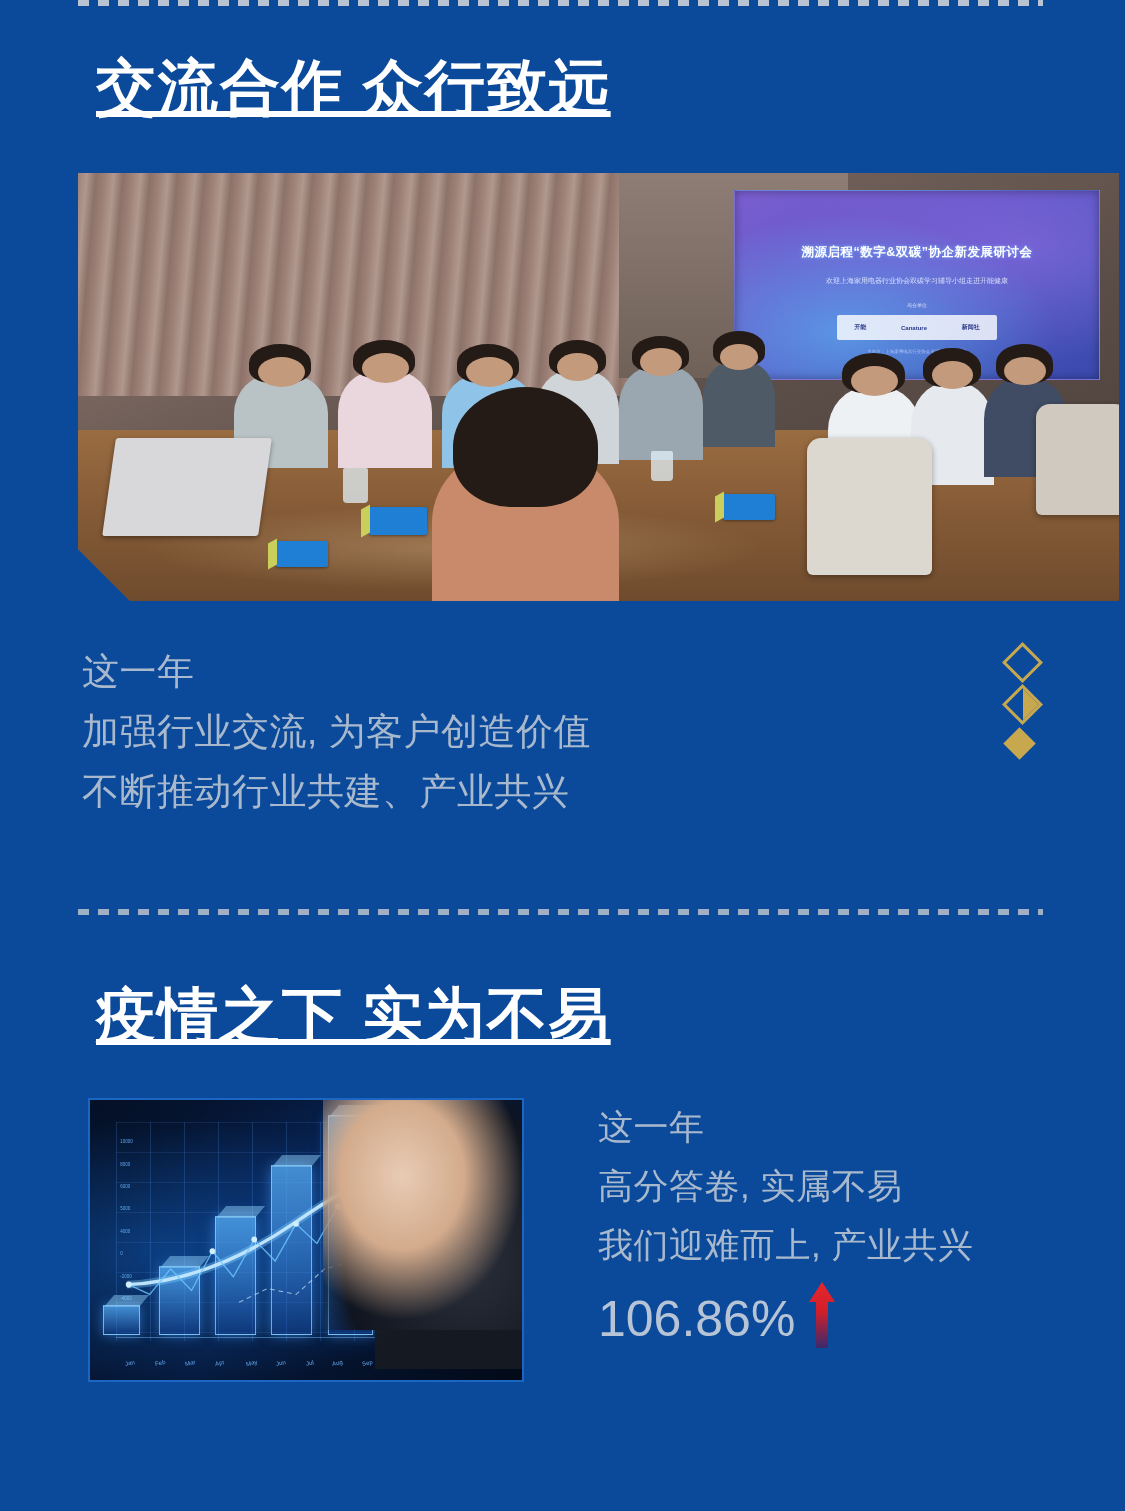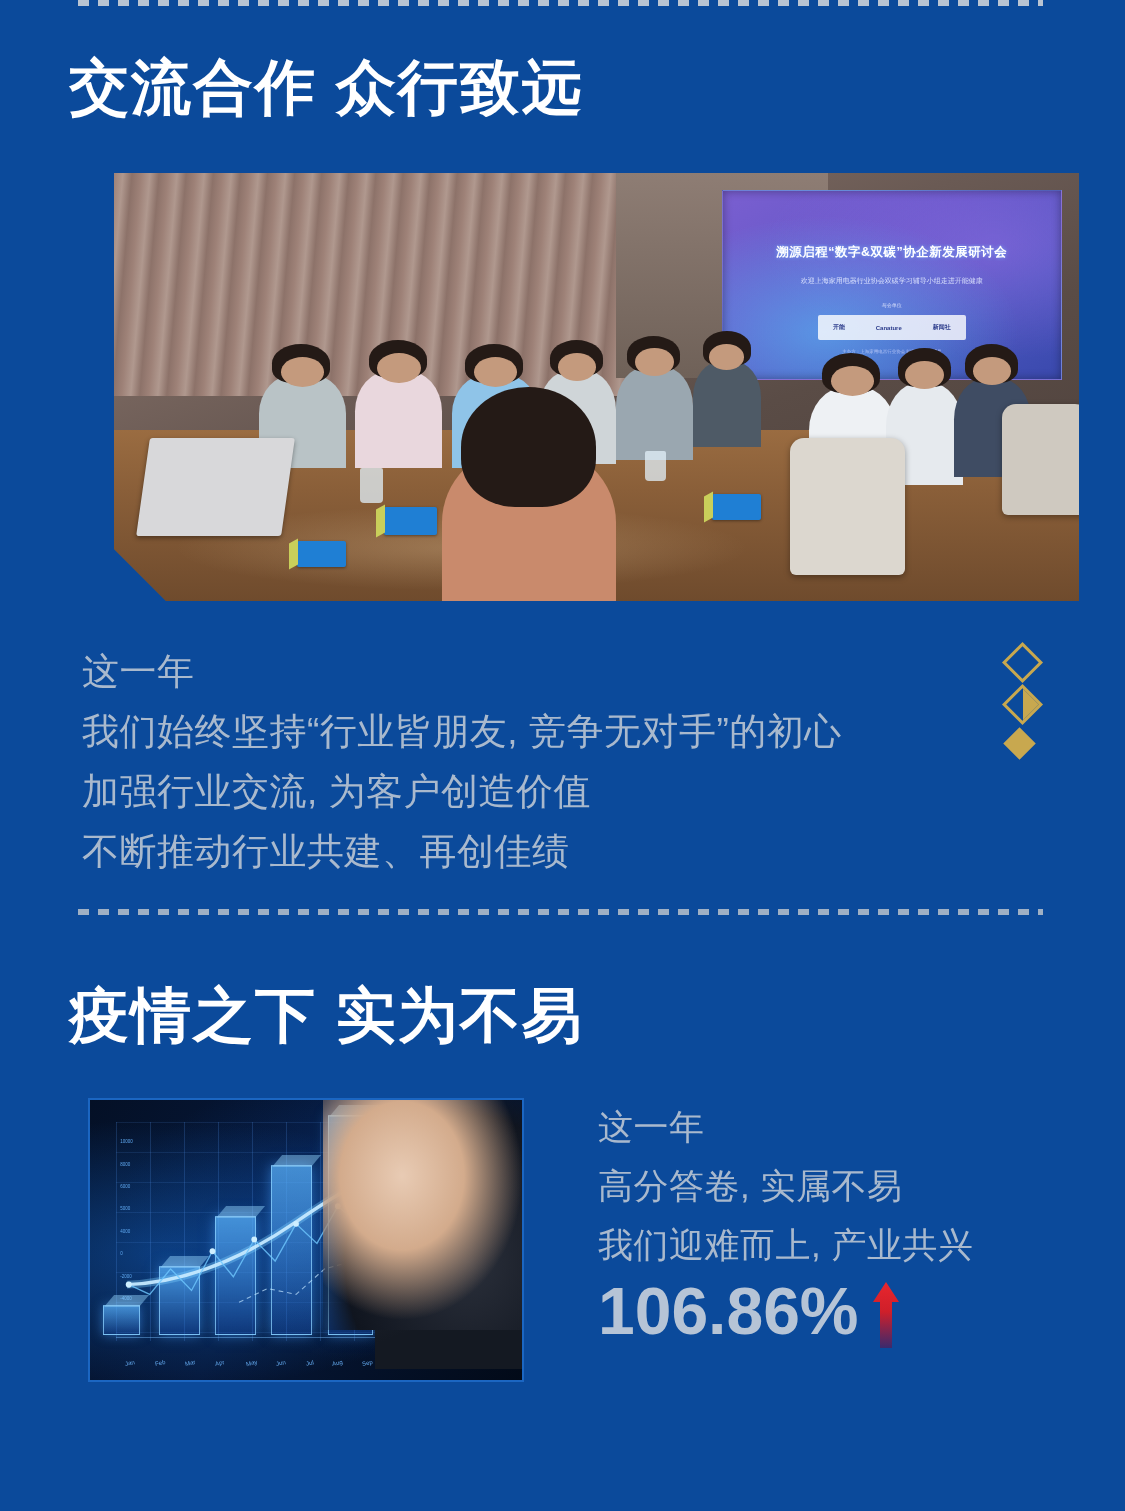--- a/index.html
+++ b/index.html
@@ -19,35 +19,34 @@
         rgba(0,0,0,0) 11px,rgba(0,0,0,0) 20px);
   }
   #rule-top{left:78px;top:-3px;width:965px;}
   #rule-mid{left:78px;top:909px;width:965px;height:6px;
     background-image:repeating-linear-gradient(to right,
         #9fb0c4 0px,#9fb0c4 11px,
         rgba(0,0,0,0) 11px,rgba(0,0,0,0) 20px);}
 
   
   .section-heading{
-    position:absolute;left:69px;
+    position:absolute;left:96px;
     color:#ffffff;font-weight:bold;
     font-size:60px;letter-spacing:2px;
-    white-space:nowrap;line-height:1.05;
+    white-space:nowrap;line-height:1.05;text-decoration:underline;
   }
   #heading-1{top:56px;}
   #heading-2{top:984px;}
 
   
   .photo-1-wrap{
-    position:absolute;left:78px;top:173px;width:965px;height:428px;
+    position:absolute;left:78px;top:173px;width:1041px;height:428px;
     -webkit-clip-path:polygon(0 0, 100% 0, 100% 100%, 52px 100%, 0 calc(100% - 52px));
     clip-path:polygon(0 0, 100% 0, 100% 100%, 52px 100%, 0 calc(100% - 52px));
     overflow:hidden;
-    margin-left:36px;
   }
   .photo-1{
     position:absolute;inset:0;
     background:
       linear-gradient(160deg,#6d5a55 0%,#7d6a62 22%,#6a5a54 40%,#5a4c46 60%,#4a3d38 100%);
     overflow:hidden;
   }
   
   .p1-curtain{position:absolute;left:0;top:0;width:56%;height:52%;
     background:repeating-linear-gradient(95deg,
@@ -164,21 +163,21 @@
   .p2-sleeve{position:absolute;right:0;top:22%;width:34%;height:74%;
     background:linear-gradient(160deg,#2b323e,#141922 70%);border-radius:14px 0 0 0;}
 
   
   .copy-2{
     position:absolute;left:598px;top:1097px;width:470px;
     color:#a9b9cd;font-size:35px;line-height:59px;letter-spacing:.5px;
   }
   .copy-2 p{margin:0;white-space:nowrap;}
   .pct-row{display:flex;align-items:flex-end;gap:14px;margin-top:4px;}
-  .pct{font-size:66px;font-weight:bold;color:#b6c4d6;letter-spacing:0px;line-height:1;}
+  .pct{font-size:50px;font-weight:normal;color:#b6c4d6;letter-spacing:0px;line-height:1;}
   .up-arrow{width:26px;height:66px;position:relative;top:4px;}
 </style>
 </head>
 <body>
 
 <div class="page">
 
   <div class="dashed-rule" id="rule-top"></div>
 
   <div class="section-heading" id="heading-1">交流合作 众行致远</div>
@@ -251,23 +250,22 @@
       <div class="p1-glass" style="left:25.5%;top:69%;width:2.4%;height:8%;"></div>
       <div class="p1-glass" style="left:55%;top:65%;width:2.2%;height:7%;"></div>
 
       <div class="p1-fore" style="left:34%;top:64%;width:18%;height:40%;"></div>
       <div class="p1-hair" style="left:36%;top:50%;width:14%;height:28%;border-radius:50% 50% 40% 40%;"></div>
     </div>
   </div>
 
   <div class="copy-1">
     <p>这一年</p>
-    <p>我们始终坚持“行业皆朋友, 竞争无对手”的初心</p>
     <p>加强行业交流, 为客户创造价值</p>
-    <p>不断推动行业共建、再创佳绩</p>
+    <p>不断推动行业共建、产业共兴</p>
   </div>
 
   <div class="diamonds">
     <div class="dia" id="dia-1"></div>
     <div class="dia" id="dia-2"></div>
     <div class="dia" id="dia-3"></div>
   </div>
 
   <div class="dashed-rule" id="rule-mid"></div>
 

